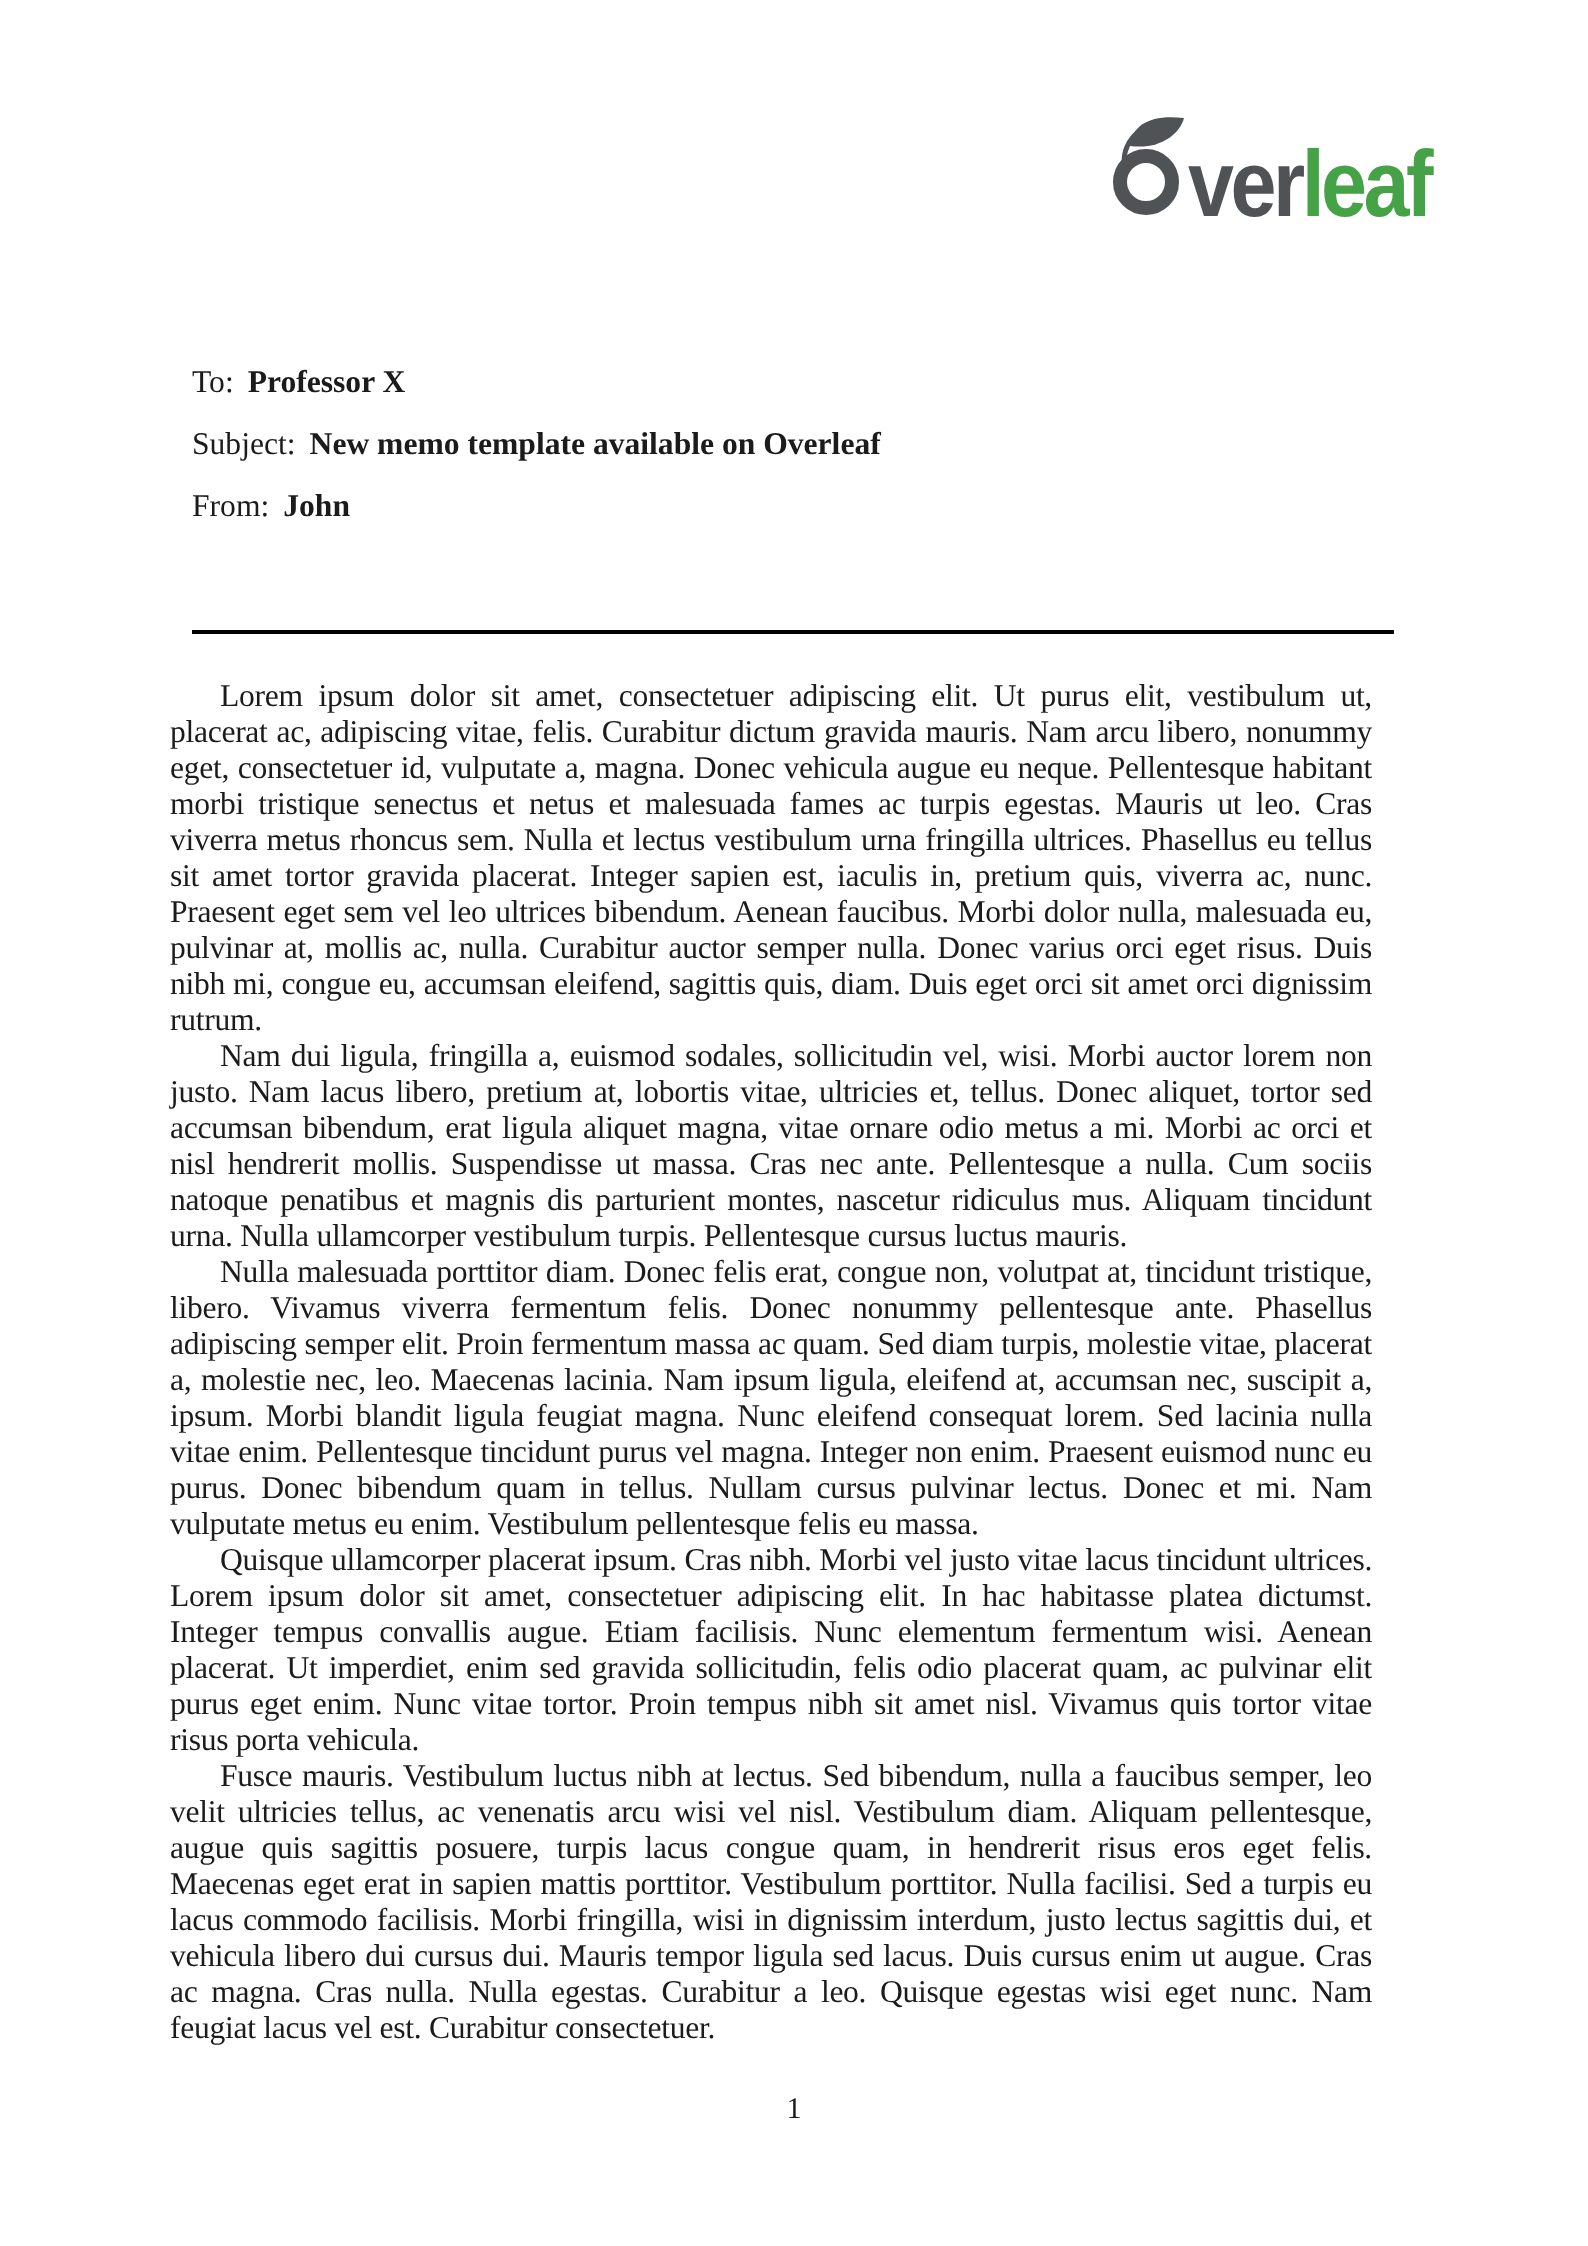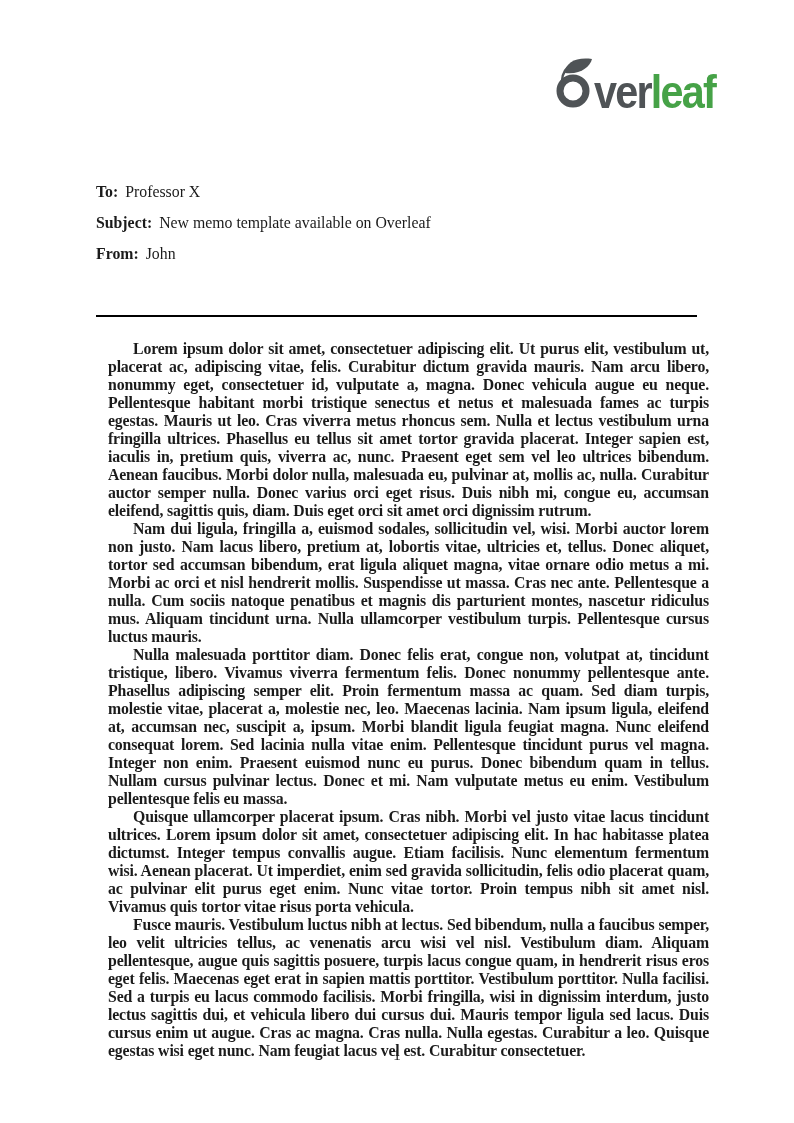--- a/index.html
+++ b/index.html
@@ -40,44 +40,43 @@
 
   
   .memo-fields {
     position: absolute;
     left: 96px;
     top: 182px;
     width: 601px;
     font-size: 15.8px;
   }
   .field { line-height: 20px; margin-bottom: 11px; }
-  .flabel { font-weight: bold; margin-right: 7px; margin-top: 17px; }
-  .fvalue { font-weight: normal; }
+  .flabel { font-weight: normal; margin-right: 7px; margin-top: 17px; }
+  .fvalue { font-weight: bold; }
 
   
   .rule {
     position: absolute;
     left: 96px;
     top: 315px;
     width: 601px;
     height: 2px;
     background: #000000;
   }
 
   
   .memo-body {
     position: absolute;
-    left: 108px;
+    left: 85px;
     top: 340px;
     width: 601px;
     font-size: 15.8px;
     line-height: 18px;
     text-align: justify;
     letter-spacing: -0.15px;
-    font-weight: bold;
   }
   .memo-body p {
     margin: 0;
     text-indent: 25px;
   }
 
   
   .page-footer {
     position: absolute;
     left: 0;

